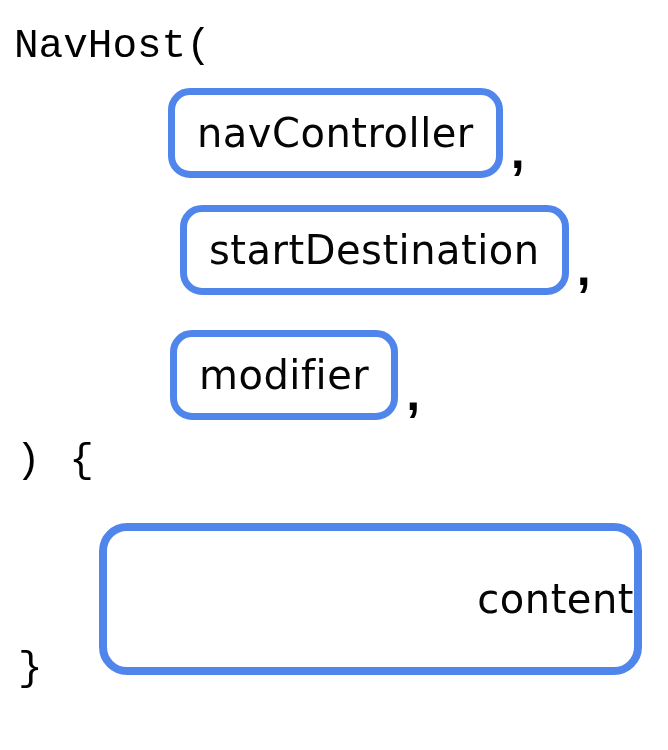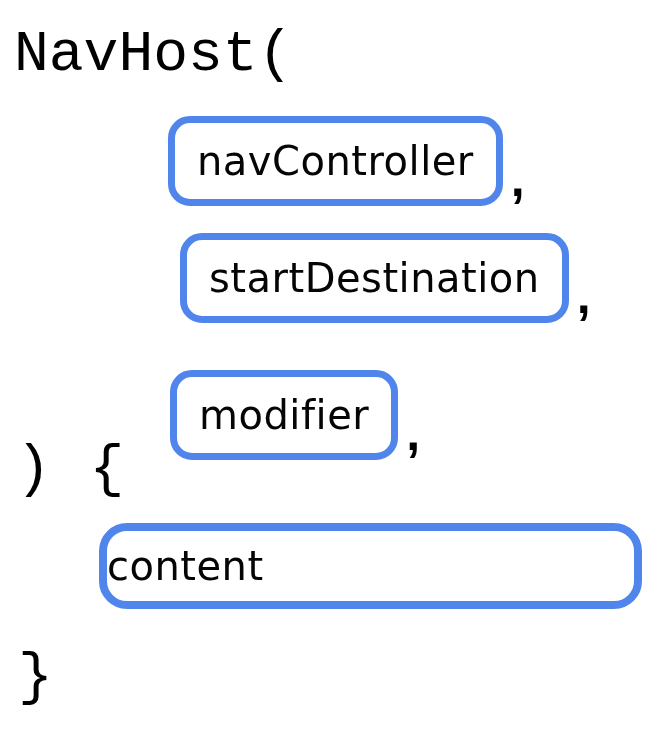--- a/index.html
+++ b/index.html
@@ -12,39 +12,38 @@
     background: #ffffff;
     overflow: hidden;
     font-family: "DejaVu Sans", sans-serif;
     --accent: #5086EC;
     --ink: #000000;
   }
 
   .code {
     position: absolute;
     font-family: "Liberation Mono", "DejaVu Sans Mono", monospace;
-    font-size: 58px;
+    font-size: 41px;
     line-height: 1;
     font-weight: 400;
     color: var(--ink);
     white-space: pre;
   }
   .code-fn-open   { left: 14px; top: 26px; }
   .code-body-open { left: 16px; top: 441px; letter-spacing: 2px; }
   .code-body-close{ left: 18px; top: 649px; }
 
   .param-row {
     position: absolute;
     display: flex;
     align-items: flex-start;
-    margin-top: 28px;
   }
   .row-0 { left: 168px; top: 88px; }
   .row-1 { left: 180px; top: 205px; }
-  .row-2 { left: 170px; top: 342px; }
+  .row-2 { left: 170px; top: 330px; }
 
   .pill {
     height: 90px;
     background: #ffffff;
     border: 7px solid var(--accent);
     border-radius: 22px;
     display: flex;
     align-items: center;
     justify-content: center;
     padding: 0 22px;
@@ -66,27 +65,27 @@
     line-height: 1;
     color: var(--ink);
     transform: translateY(-2px);
   }
 
   .content-box {
     position: absolute;
     left: 99px;
     top: 523px;
     width: 543px;
-    height: 86px;
+    height: 152px;
     background: #ffffff;
     border: 8px solid var(--accent);
     border-radius: 28px;
     display: flex;
     align-items: center;
-    justify-content: flex-start;
+    justify-content: flex-end;
   }
   .content-label {
     font-size: 40px;
     color: #050505;
     font-weight: 500;
     letter-spacing: 0.5px;
   }
 </style>
 </head>
 <body>

